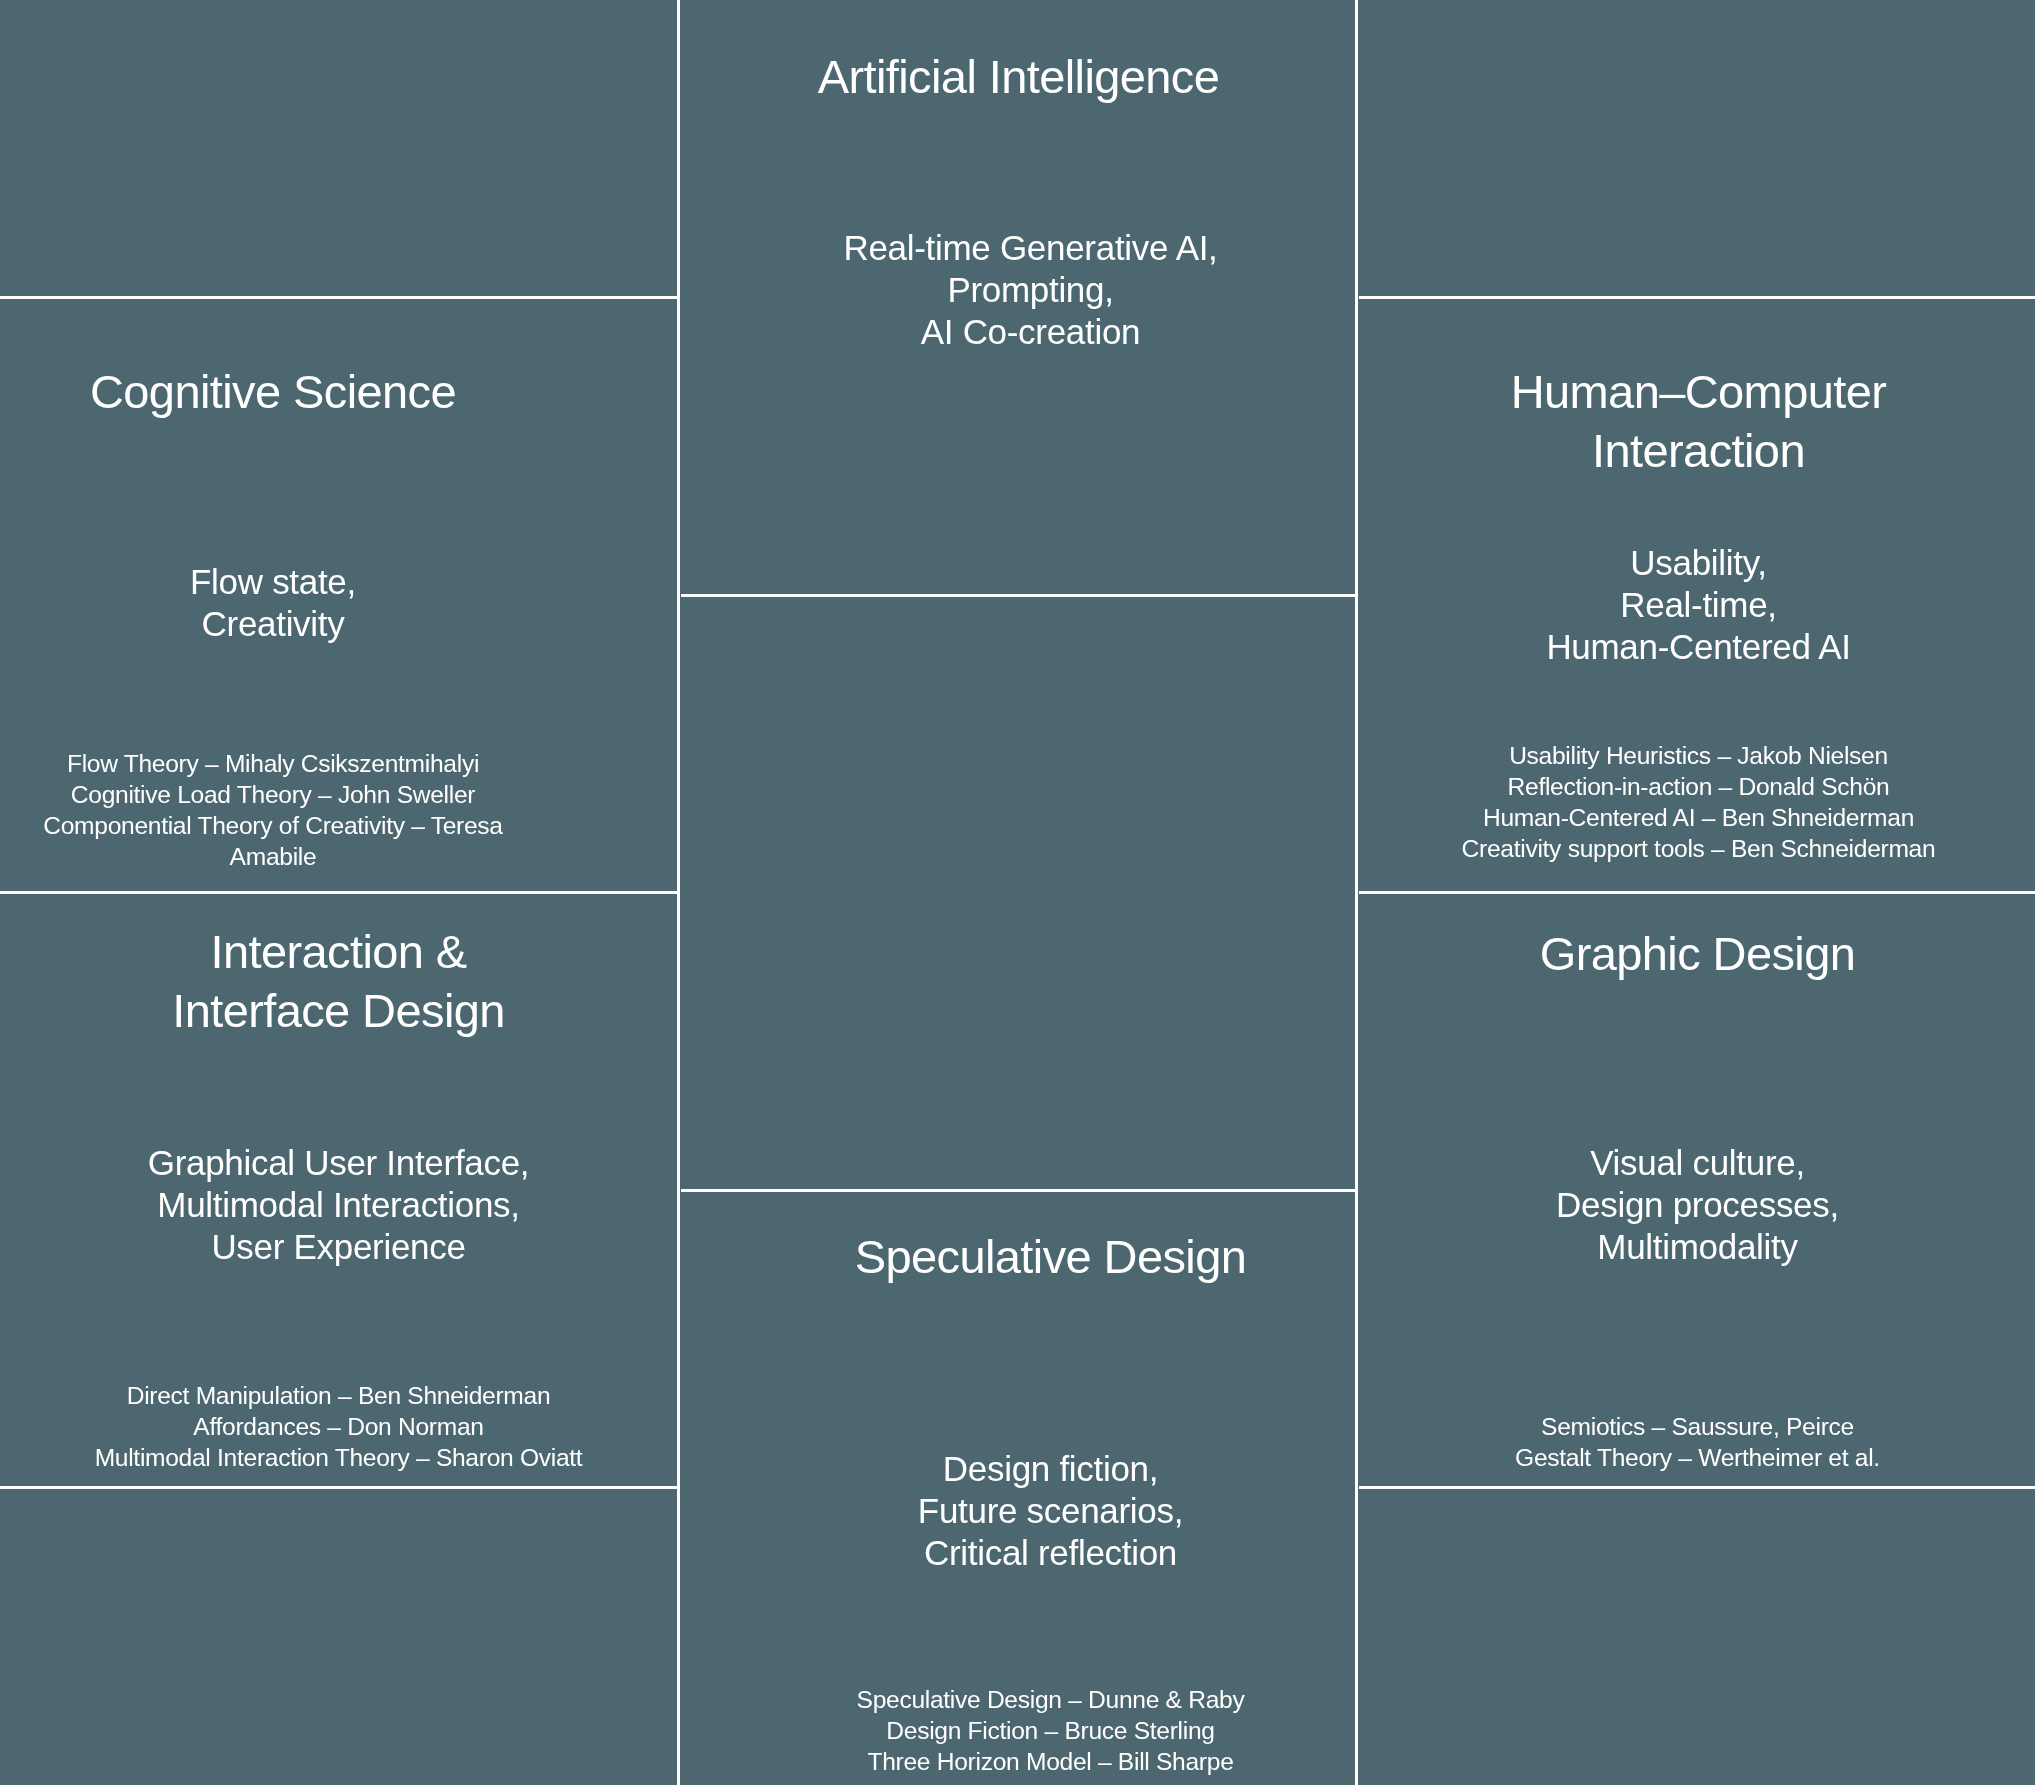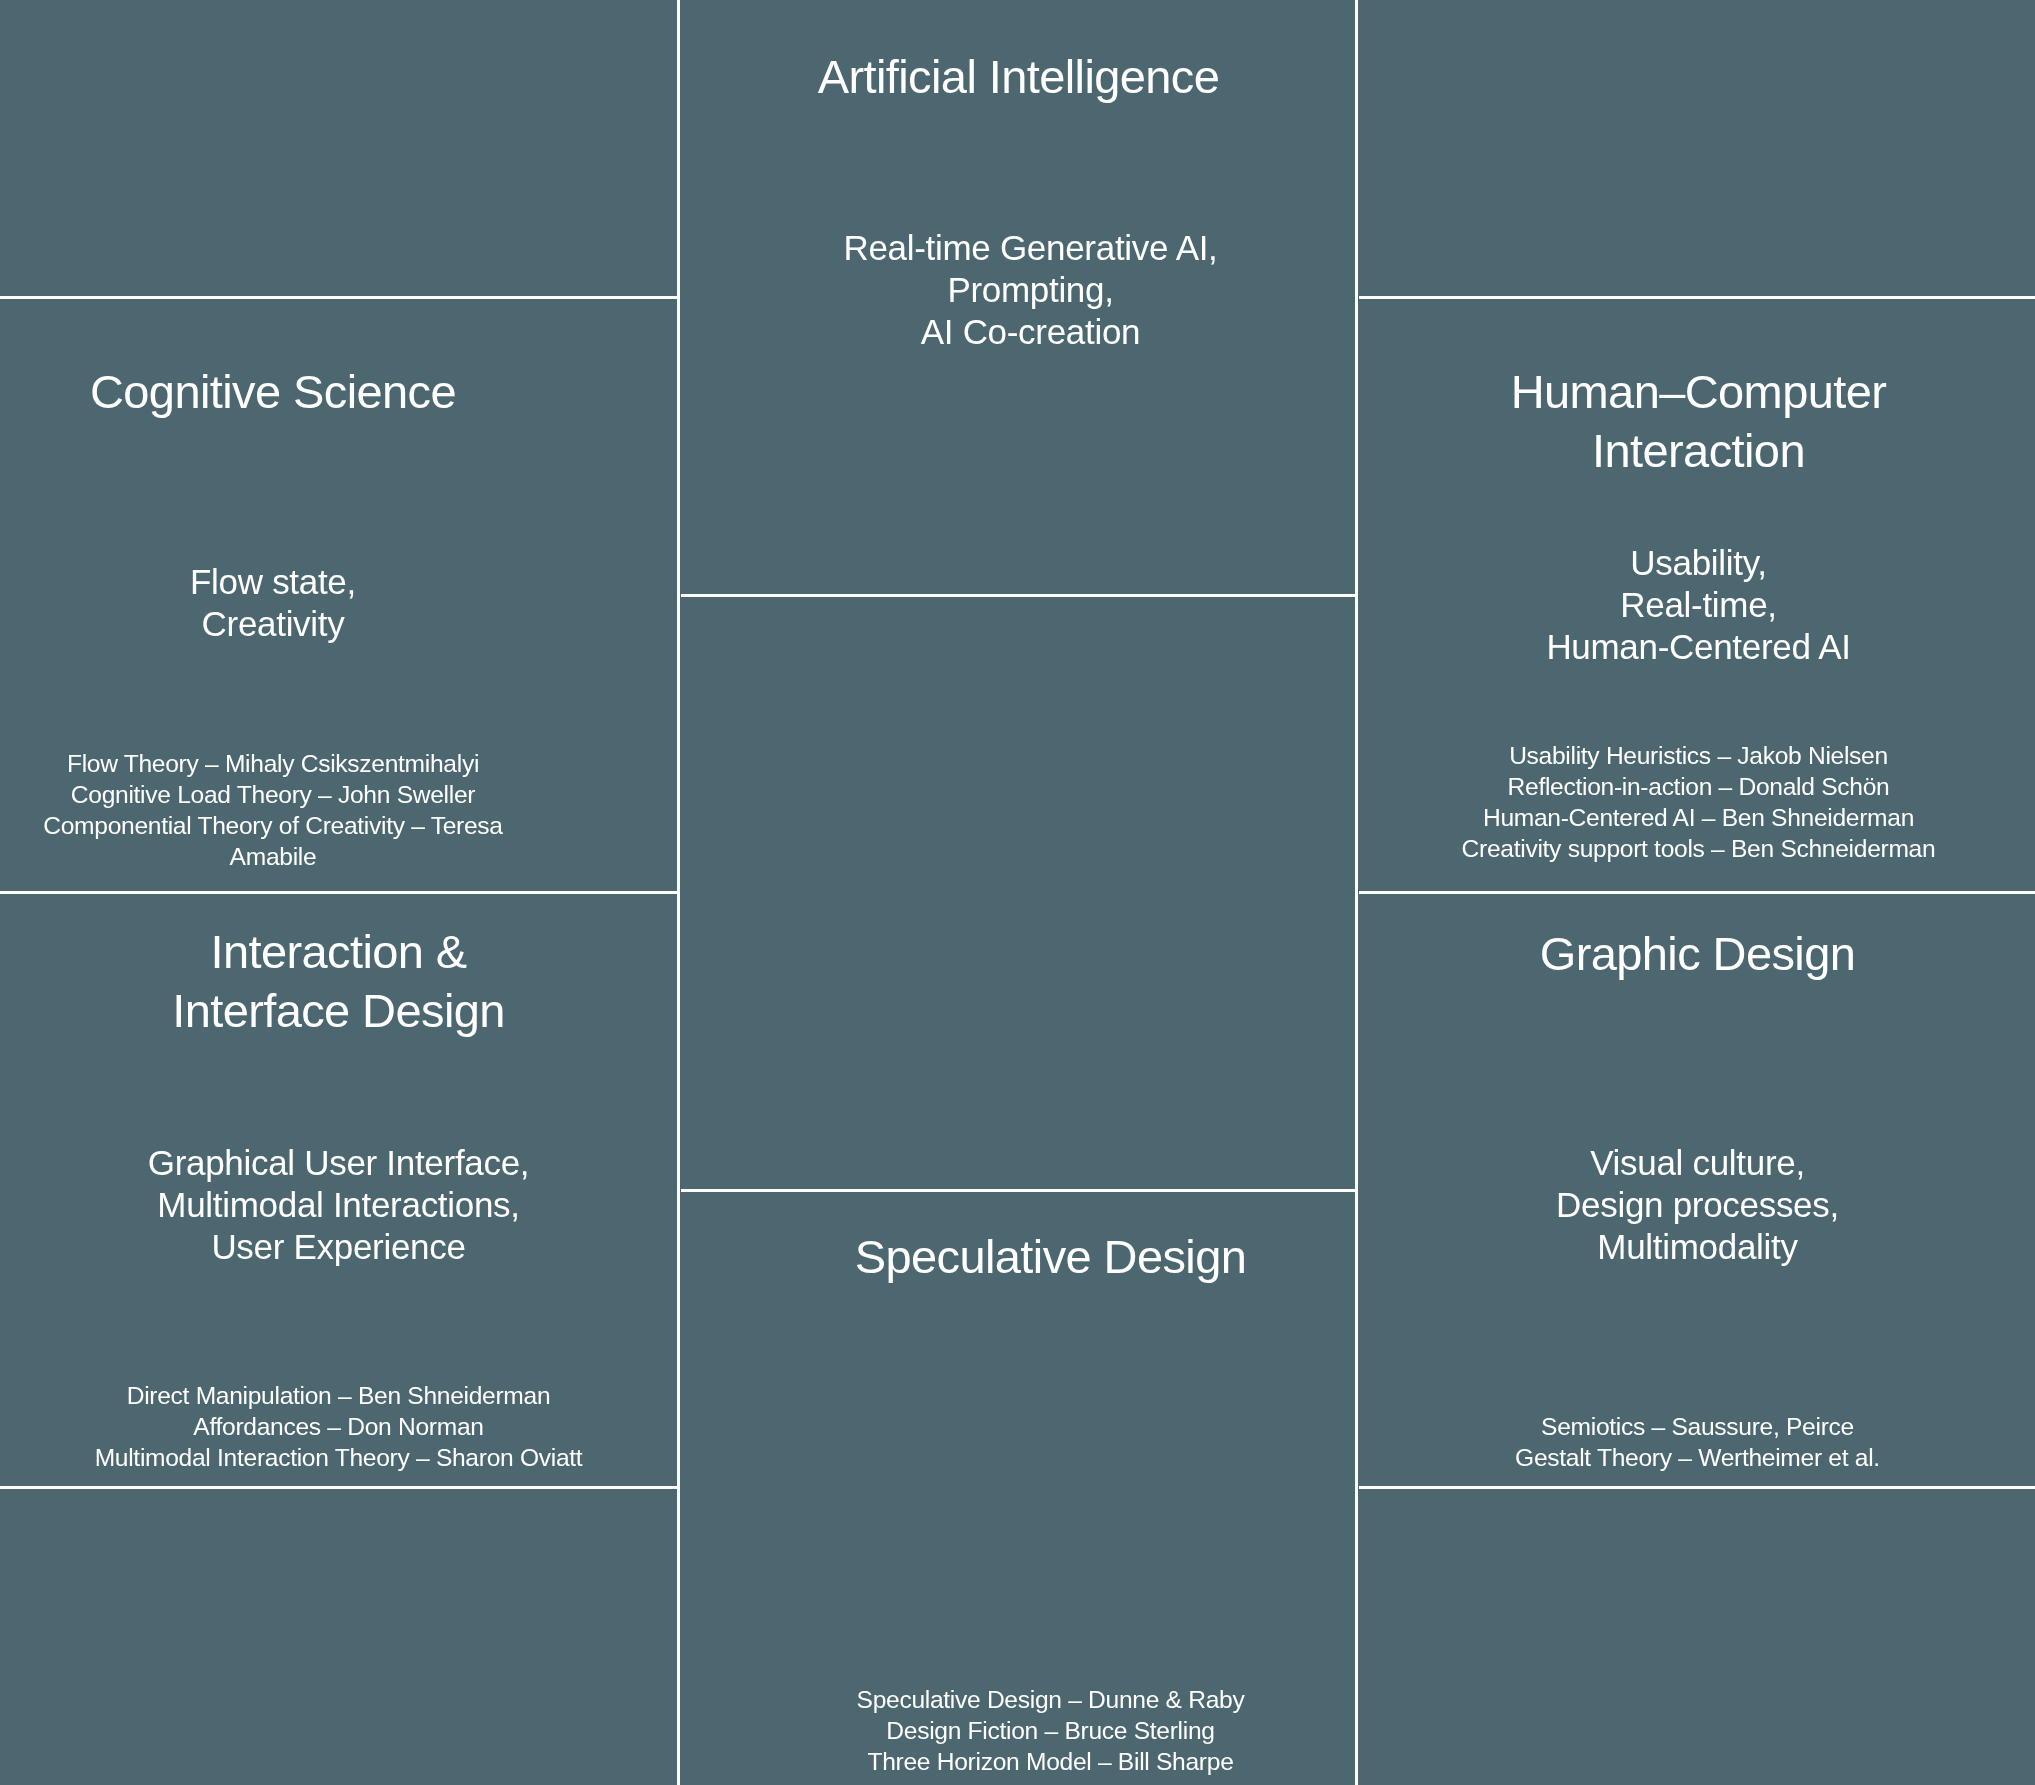--- a/index.html
+++ b/index.html
@@ -116,17 +116,20 @@
   <div class="panel-title" style="top:29px;">Graphic Design</div>
   <div class="panel-keywords" style="top:calc(50% + 14px);">Visual culture,
 Design processes,
 Multimodality</div>
   <div class="panel-references" style="bottom:14.5px;">Semiotics – Saussure, Peirce
 Gestalt Theory – Wertheimer et al.</div>
 </div>
 
 <div class="panel" style="left:681px; top:1192px; width:675px; height:594px;margin-left:32px;">
   <div class="panel-title" style="top:35px;">Speculative Design</div>
+  <div class="panel-keywords" style="top:calc(50% + 22.3px);">Design fiction,
+Future scenarios,
+Critical reflection</div>
   <div class="panel-references" style="bottom:9px;">Speculative Design – Dunne &amp; Raby
 Design Fiction – Bruce Sterling
 Three Horizon Model – Bill Sharpe</div>
 </div>
 
 
 </body></html>

